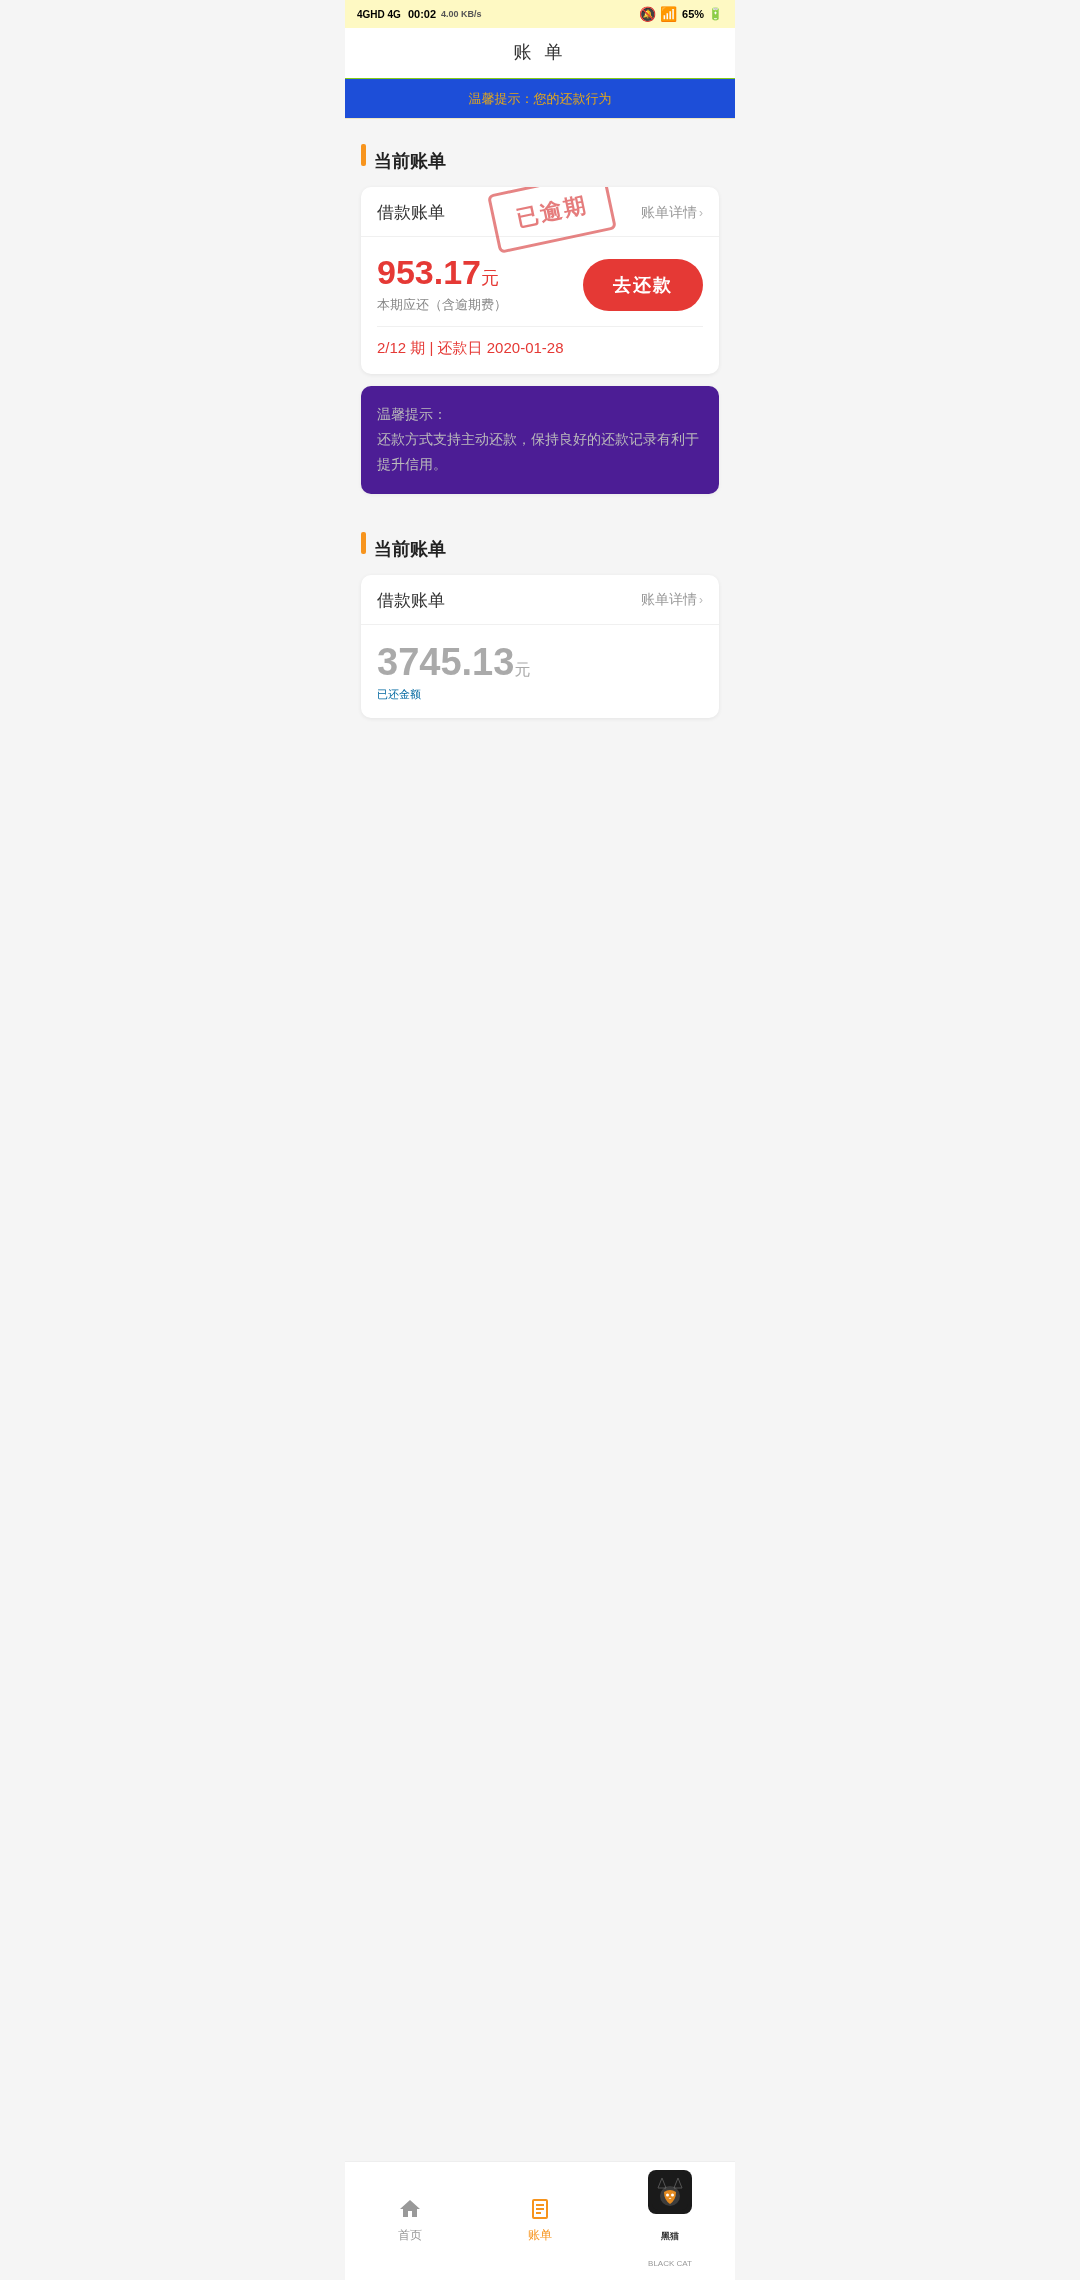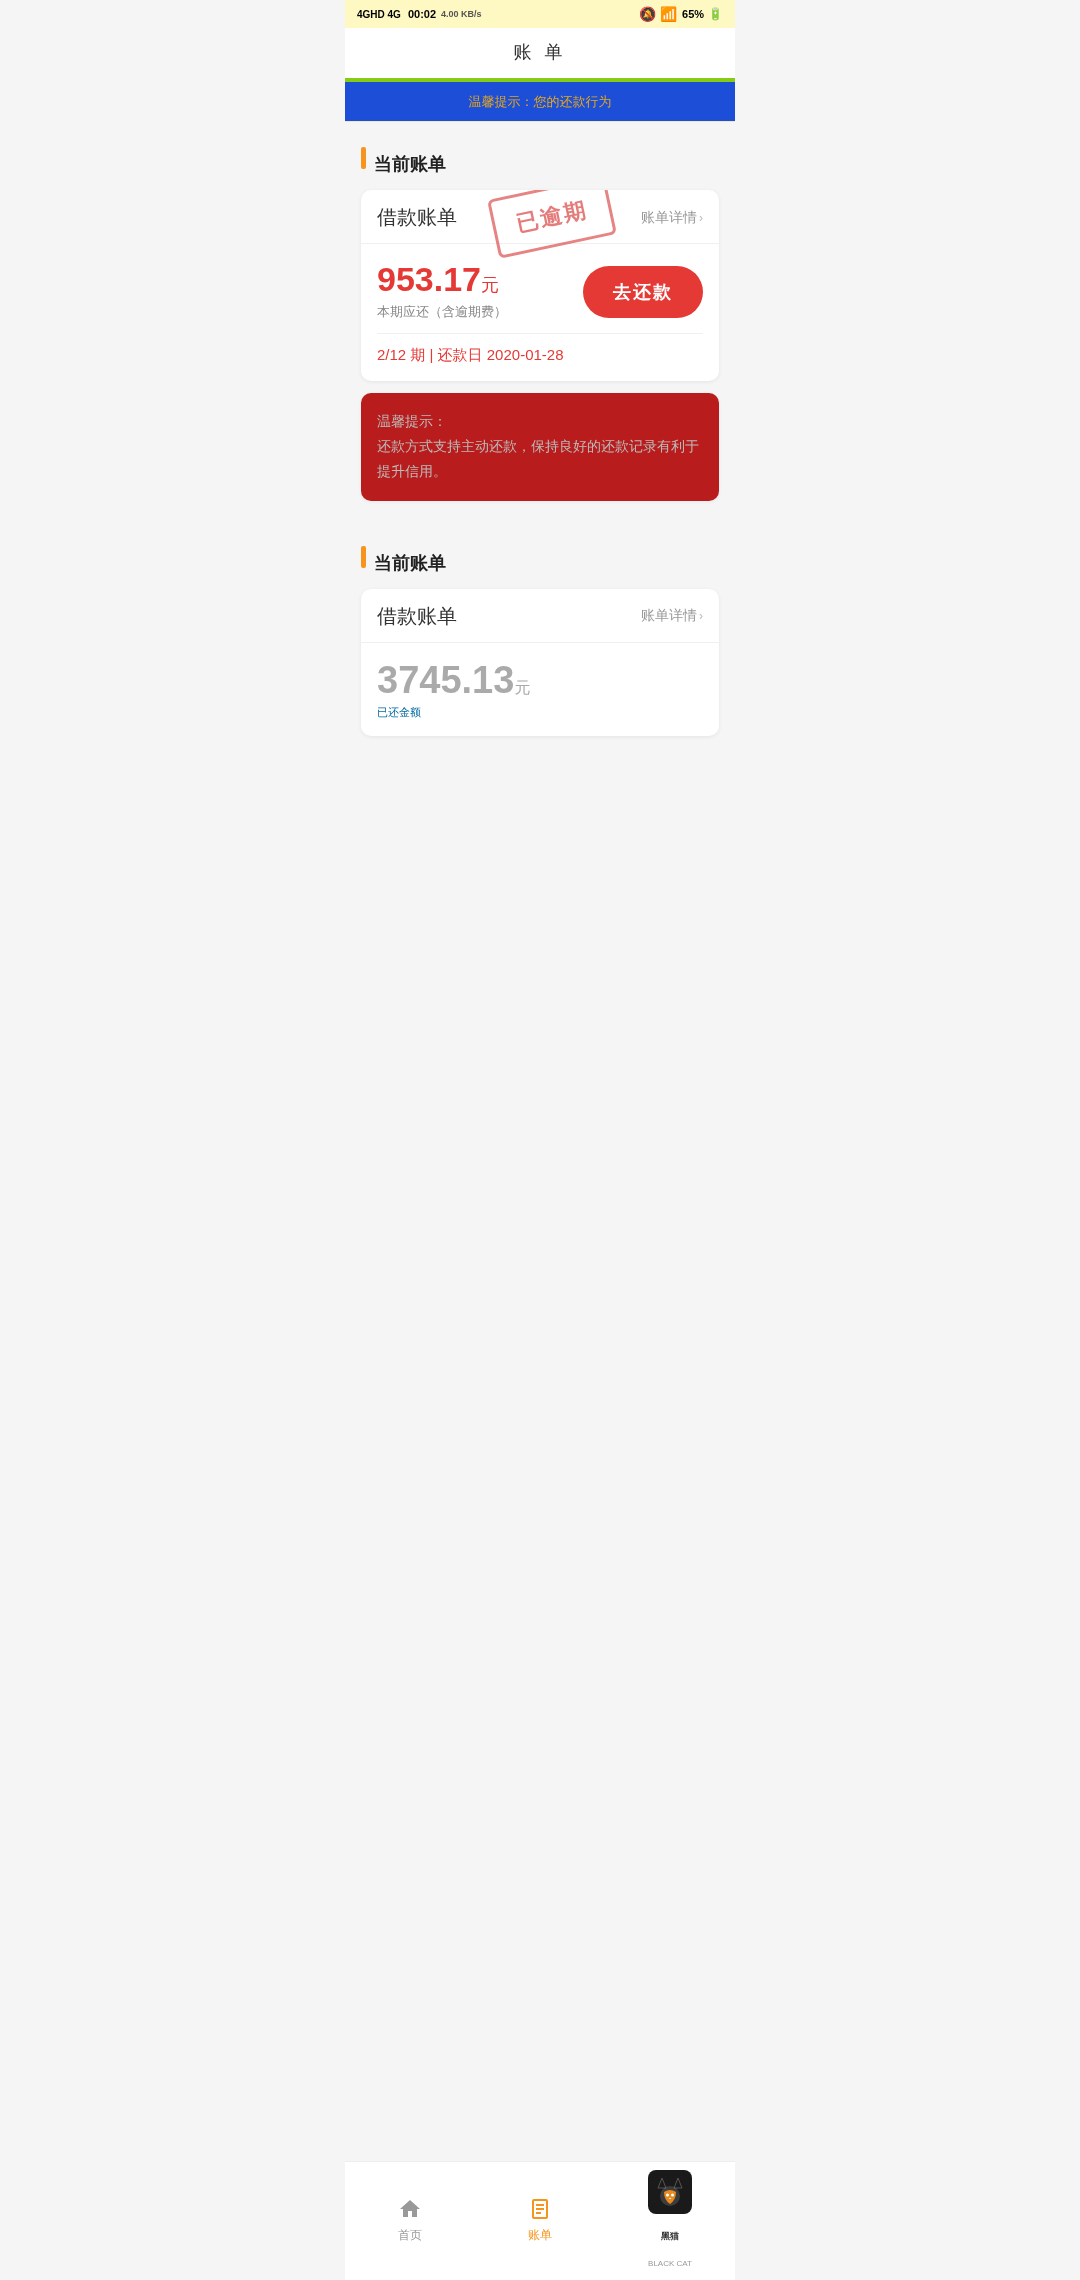--- a/index.html
+++ b/index.html
@@ -27,21 +27,21 @@
       height: 28px;
     }
     .status-left { display: flex; align-items: center; gap: 3px; }
     .status-right { display: flex; align-items: center; gap: 4px; }
 
     
     .header {
       background: #fff;
       text-align: center;
       padding: 12px 0 14px;
-      border-bottom: 4px solid #84cc16;
+      border-bottom: 1px solid #84cc16;
     }
     .header-title {
       font-size: 18px;
       font-weight: 500;
       color: #333;
       letter-spacing: 4px;
     }
 
     
     .notice-banner {
@@ -91,21 +91,21 @@
 
     .card-header {
       display: flex;
       justify-content: space-between;
       align-items: center;
       padding: 14px 16px 12px;
       border-bottom: 1px solid #f0f0f0;
       position: relative;
     }
     .card-header-title {
-      font-size: 20px;
+      font-size: 17px;
       color: #333;
     }
     .card-detail-link {
       display: flex;
       align-items: center;
       color: #999;
       font-size: 14px;
       gap: 2px;
     }
     .chevron {
@@ -180,24 +180,24 @@
     }
 
     .period-info {
       color: #e53935;
       font-size: 15px;
       font-weight: 500;
     }
 
     
     .tip-card {
-      background: #b91c1c;
+      background: #4c1d95;
       border-radius: 10px;
       padding: 16px;
-      margin-bottom: 12px;
+      margin-bottom: 5px;
       box-shadow: 0 1px 4px rgba(0,0,0,0.05);
     }
     .tip-card-text {
       color: #bbb;
       font-size: 14px;
       line-height: 1.8;
     }
 
     
     .history-amount-value {

